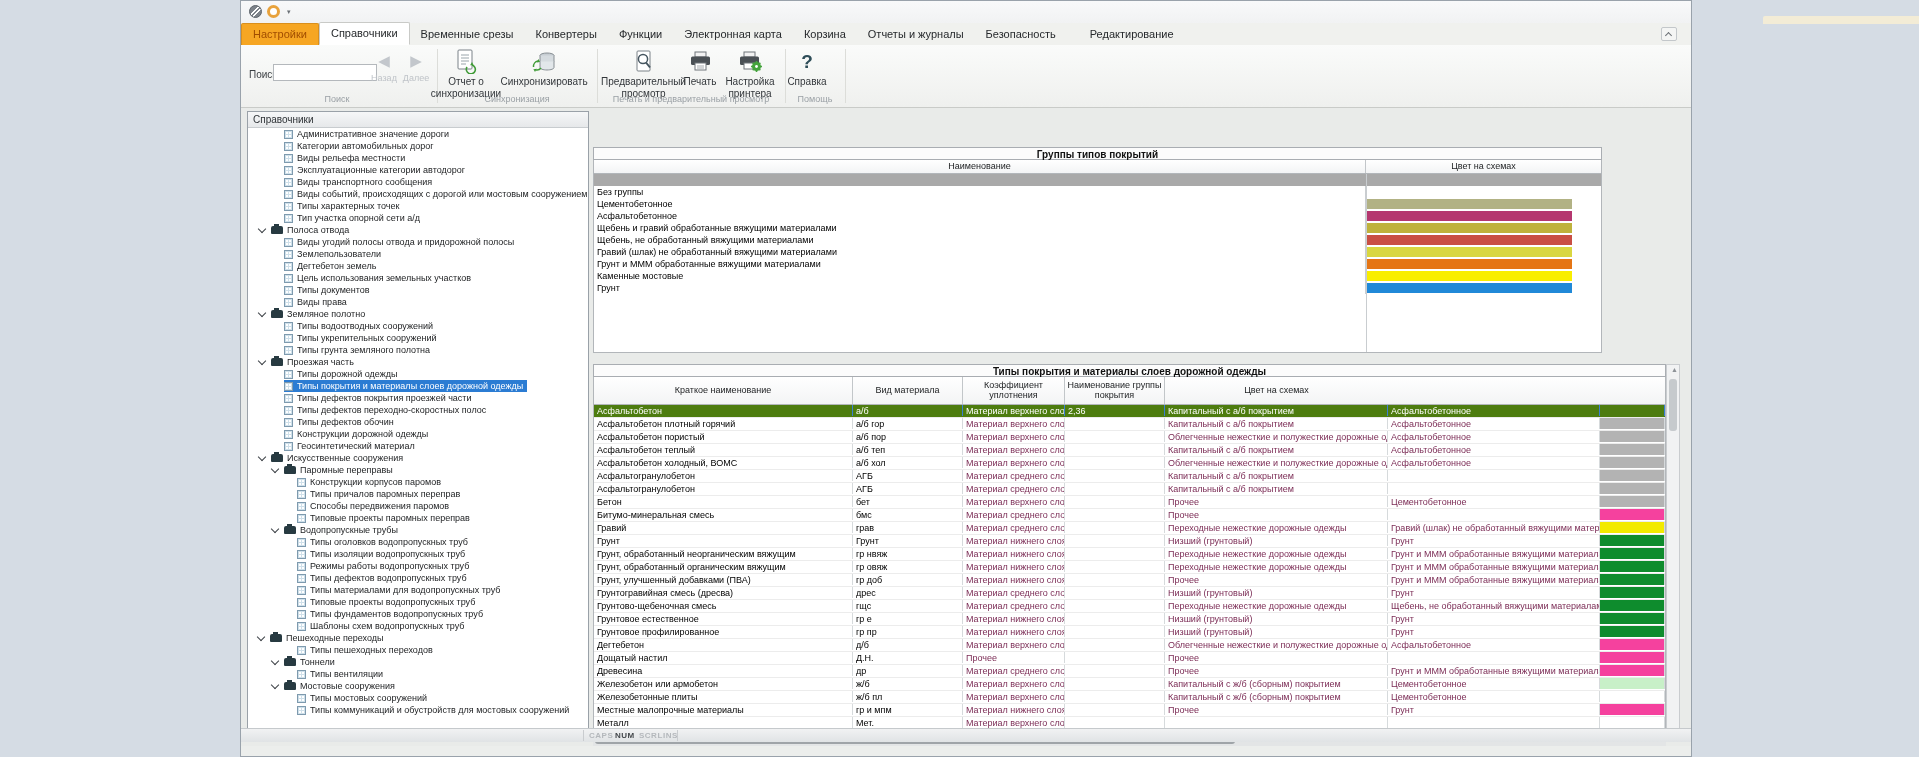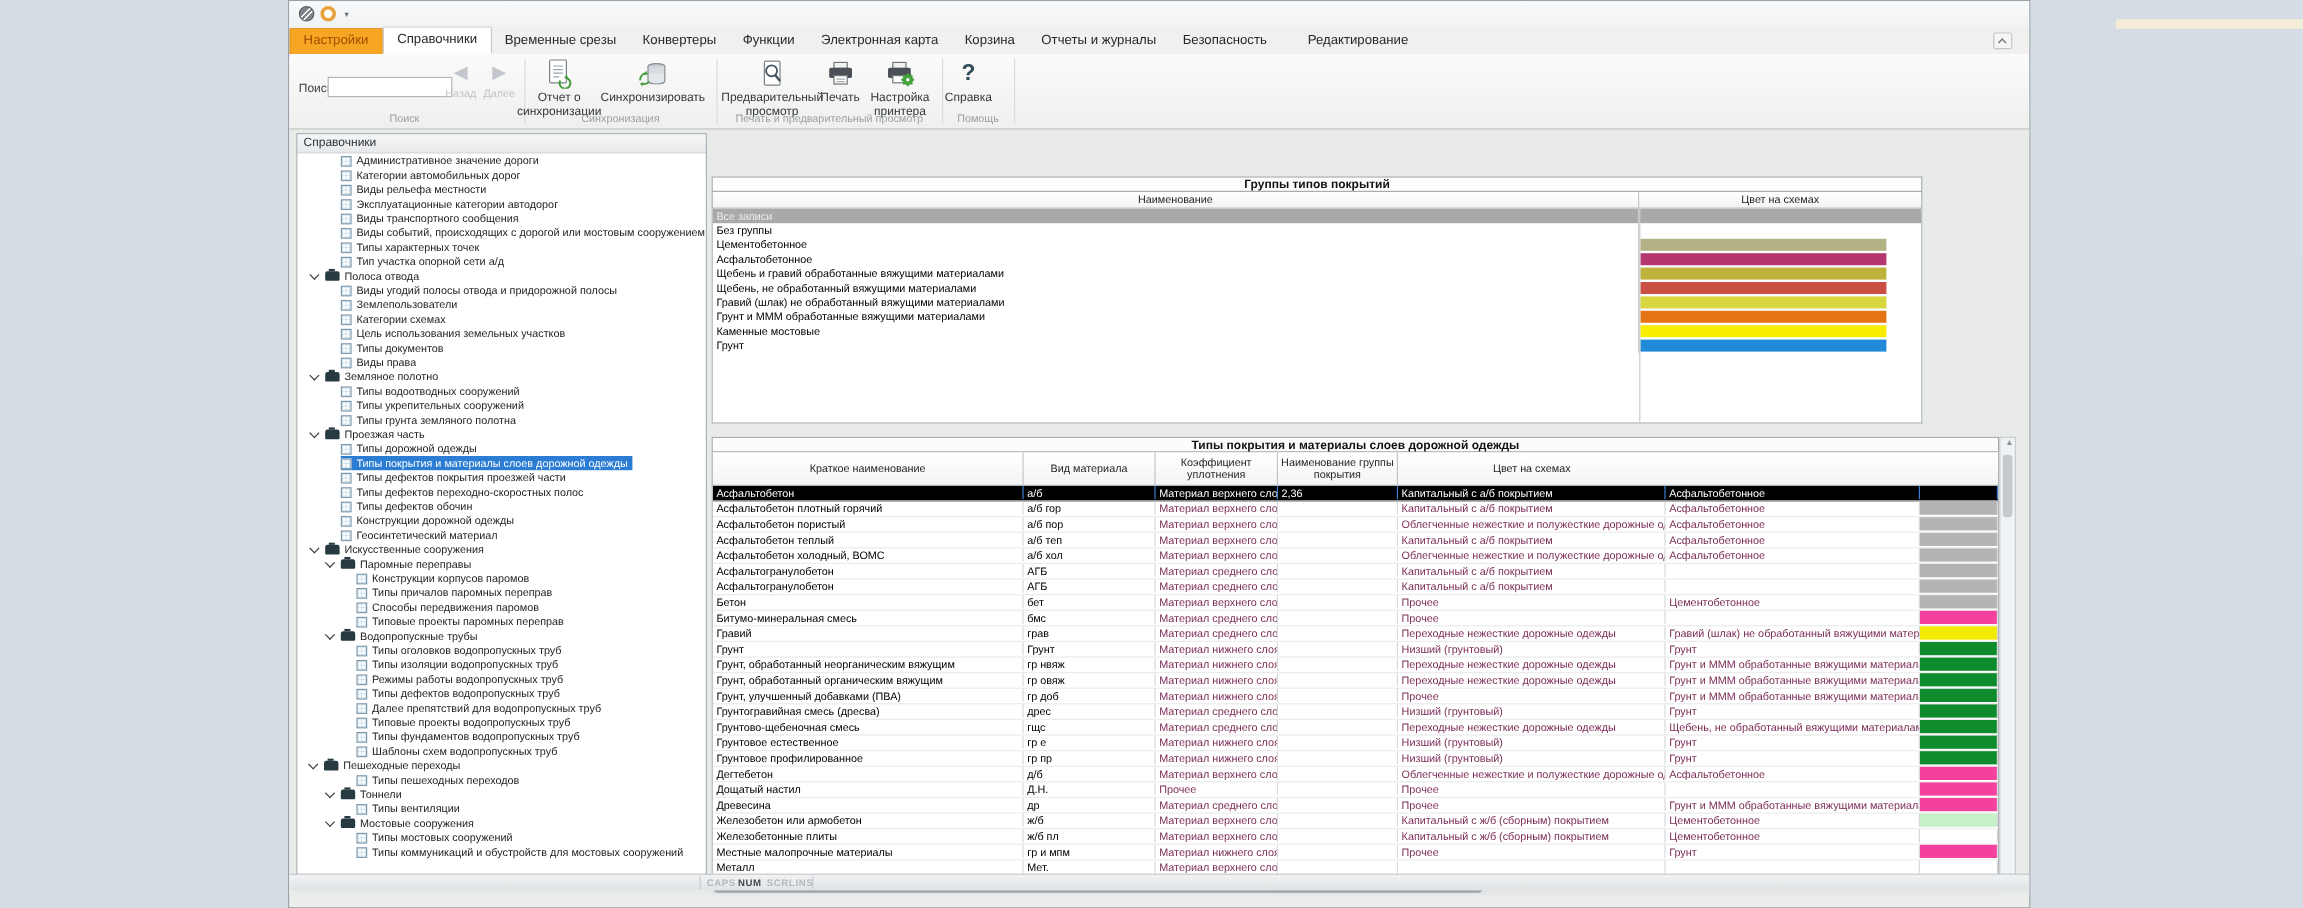--- a/index.html
+++ b/index.html
@@ -58,21 +58,21 @@
   .grow{height:12px;}
   .grow>div{height:12px;display:flex;align-items:center;overflow:hidden;white-space:nowrap;}
   .gname{font-size:9px;padding-left:3px;border-right:1px solid #c9cdd0;}
   .gsw{width:205px;height:10px;margin-left:1px;}
   .gall{background:#a9a9a9;}
   .gall .gname{color:#ececec;}
   .gbody-line{position:absolute;left:772px;top:0;bottom:0;width:1px;background:#c9cdd0;}
   .mrow{height:12px;border-bottom:1px solid #ececec;}
   .mrow>div{height:11px;display:flex;align-items:center;overflow:hidden;white-space:nowrap;font-size:9px;padding-left:3px;border-right:1px solid #d6dadc;box-sizing:border-box;}
   .mrow .mag{color:#7c2d56;}
-  .mrow.sel{background:#000000;}
+  .mrow.sel{background:#4d7c0f;}
   .mrow.sel>div{color:#fff !important;border-right-color:#3a7ed2;}
   .msw{padding:0 !important;}
   .vscroll{position:absolute;left:1425px;top:363px;width:14px;height:373px;background:#f1f2f3;border:1px solid #c9cccf;box-sizing:border-box;}
   .vthumb{position:absolute;left:2px;top:14px;width:8px;height:52px;background:#c6cacd;border-radius:3px;}
   .vsarr{position:absolute;left:3px;font-size:7px;color:#8d9297;}
   .lhscroll{position:absolute;left:352px;top:736px;width:1073px;height:9px;background:#e3e5e6;}
   .lhthumb{position:absolute;left:2px;top:1px;width:640px;height:6px;background:#9fa4a8;border-radius:3px;}
   
   .statusbar{position:absolute;left:0;bottom:14px;width:100%;height:13px;background:linear-gradient(#f1f2f3,#e0e3e5);border-top:1px solid #c5c9cc;}
   .sind{position:absolute;top:2px;font-size:8px;font-weight:bold;color:#b4b8bc;letter-spacing:.5px;}
@@ -275,21 +275,21 @@
         </div>
         <div class="titem" style="padding-left: 36px;">
           <div class="tin">
             <div class="tleaf"></div>
             <span>Землепользователи</span>
           </div>
         </div>
         <div class="titem" style="padding-left: 36px;">
           <div class="tin">
             <div class="tleaf"></div>
-            <span>Категории схемах</span>
+            <span>Дегтебетон земель</span>
           </div>
         </div>
         <div class="titem" style="padding-left: 36px;">
           <div class="tin">
             <div class="tleaf"></div>
             <span>Цель использования земельных участков</span>
           </div>
         </div>
         <div class="titem" style="padding-left: 36px;">
           <div class="tin">
@@ -442,21 +442,21 @@
         </div>
         <div class="titem" style="padding-left: 49px;">
           <div class="tin">
             <div class="tleaf"></div>
             <span>Типы дефектов водопропускных труб</span>
           </div>
         </div>
         <div class="titem" style="padding-left: 49px;">
           <div class="tin">
             <div class="tleaf"></div>
-            <span>Далее препятствий для водопропускных труб</span>
+            <span>Типы материалами для водопропускных труб</span>
           </div>
         </div>
         <div class="titem" style="padding-left: 49px;">
           <div class="tin">
             <div class="tleaf"></div>
             <span>Типовые проекты водопропускных труб</span>
           </div>
         </div>
         <div class="titem" style="padding-left: 49px;">
           <div class="tin">
@@ -523,21 +523,20 @@
 
   <div class="ttl" style="left:352px;top:146px;width:1009px;height:13px;line-height:13px;">Группы типов покрытий</div>
   <div class="thead ggrid" style="left:352px;top:159px;width:1009px;height:14px;">
     <div class="hcell">Наименование</div>
     <div class="hcell" style="border-right:none;">Цвет на схемах</div>
   </div>
   <div class="tbody" style="left:352px;top:173px;width:1009px;height:179px;">
     <div class="gbody-line"></div>
     <div id="grows">
         <div class="grow ggrid gall">
-          <div class="gname">Все записи</div>
           <div class="gcolor"></div>
         </div>
         <div class="grow ggrid">
           <div class="gname">Без группы</div>
           <div class="gcolor"></div>
         </div>
         <div class="grow ggrid">
           <div class="gname">Цементобетонное</div>
           <div class="gcolor">
             <div class="gsw" style="background: rgb(178, 178, 132);"></div>

